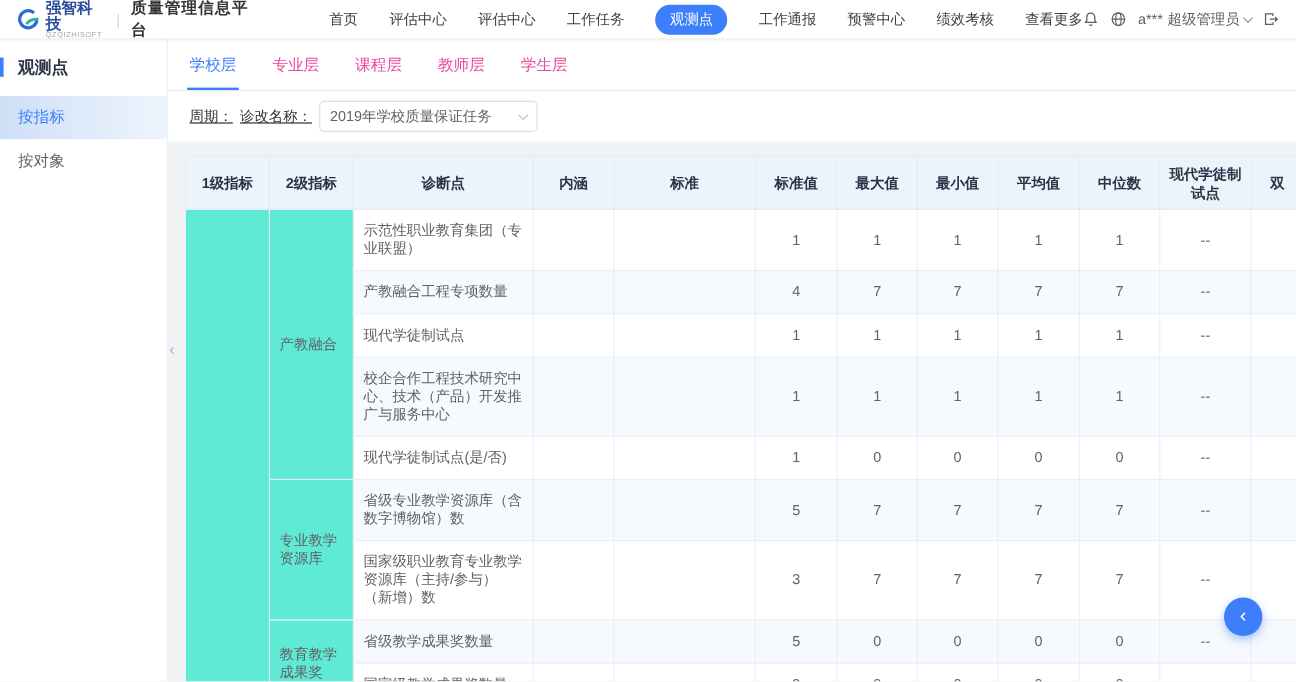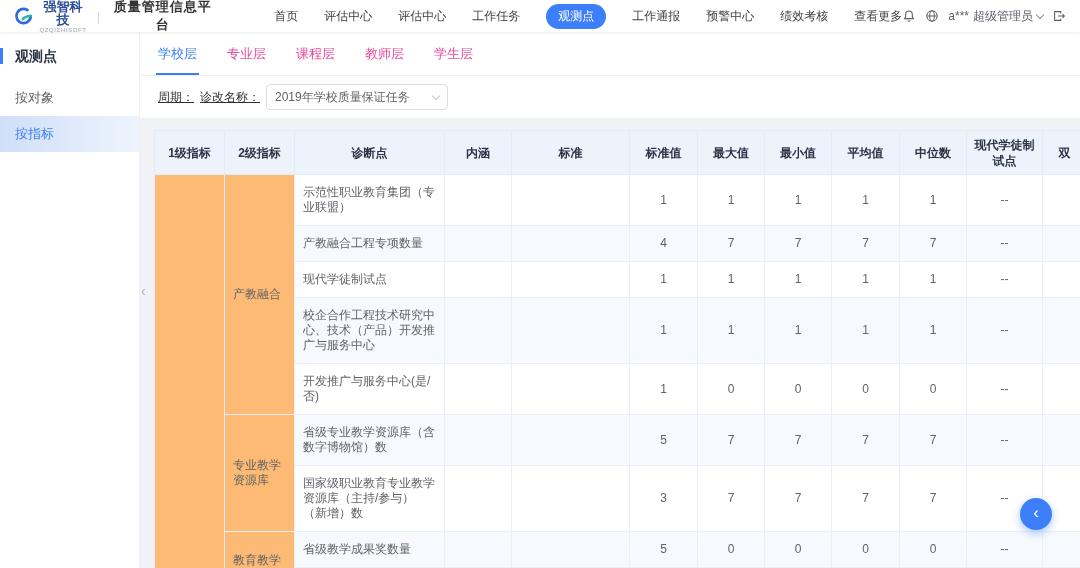--- a/index.html
+++ b/index.html
@@ -1,20 +1,20 @@
 <!DOCTYPE html>
 <html><head>
 <meta charset="utf-8">
 <style>
   *{margin:0;padding:0;box-sizing:border-box;}
   html,body{width:1080px;height:568px;overflow:hidden;background:#f0f2f5;
     font-family:"Liberation Sans","DejaVu Sans",sans-serif;}
   
   .navbar{height:32px;background:#fff;display:flex;align-items:center;padding:0 14px;
-    position:relative;z-index:5;box-shadow:0 1px 3px rgba(0,0,0,.08);text-align:center;}
+    position:relative;z-index:5;box-shadow:0 1px 3px rgba(0,0,0,.08);}
   .brand{display:flex;align-items:center;}
   .brand svg{margin-right:5px;}
   .brand-text{line-height:1;}
   .brand-name{font-size:13px;font-weight:bold;color:#2a4d9b;}
   .brand-sub{font-size:6px;color:#9aa3b0;letter-spacing:.6px;margin-top:1px;}
   .brand-divider{color:#d8d8d8;margin:0 9px;font-size:13px;}
   .platform-title{font-size:13px;color:#333;font-weight:bold;letter-spacing:1px;}
   .nav-items{display:flex;align-items:center;gap:26px;margin-left:58px;font-size:12px;color:#3c3f44;}
   .nav-item{cursor:pointer;white-space:nowrap;}
   .nav-item.active{background:#3d7ffb;color:#fff;padding:4px 12px;border-radius:13px;}
@@ -49,21 +49,21 @@
   .sel .caret{border-color:#c0c4cc;}
   
   .table-card{margin:12px 0 0 14px;background:#fff;overflow:hidden;height:438px;}
   table{border-collapse:collapse;table-layout:fixed;width:932px;font-size:12px;}
   th{background:#edf3fb;color:#2b3346;font-weight:bold;height:44px;padding:4px 6px;
     border:1px solid #e4ebf5;text-align:center;line-height:16px;}
   td{border:1px solid #eaeff7;padding:10px 8px;color:#606266;line-height:15px;vertical-align:middle;}
   td.num{text-align:center;}
   td.point,td.level2{text-align:left;word-break:break-all;}
   tbody tr:nth-child(even){background:#f6f9fd;}
-  td.group{background:#fdba74;}
+  td.group{background:#5eead4;}
   
   .collapse-handle{position:absolute;left:1px;top:252px;color:#aab2c0;font-size:14px;
     cursor:pointer;line-height:14px;}
   .fab{position:absolute;right:28px;bottom:38px;width:32px;height:32px;border-radius:50%;
     background:#3d7ffb;color:#fff;border:none;font-size:17px;line-height:30px;text-align:center;
     box-shadow:0 3px 8px rgba(61,127,251,.45);cursor:pointer;padding-bottom:3px;}
 </style>
 </head>
 <body>
 
@@ -115,22 +115,22 @@
         <path d="M10 5V3H3v10h7v-2"></path>
           <path d="M7 8h7M12 5.8L14.2 8 12 10.2"></path>
       </svg>
     </span>
   </div>
 </header>
 
 <div class="layout">
   <aside class="sidebar">
     <div class="sidebar-title">观测点</div>
+    <div class="sidebar-item active">按指标</div>
     <div class="sidebar-item">按对象</div>
-    <div class="sidebar-item active">按指标</div>
   </aside>
 
   <main class="main">
     <div class="header-band">
       <div class="tabs">
         <span class="tab active">学校层</span>
         <span class="tab">专业层</span>
         <span class="tab">课程层</span>
         <span class="tab">教师层</span>
         <span class="tab">学生层</span>
@@ -224,21 +224,21 @@
               <td class="num"></td>
               <td class="num">1</td>
               <td class="num">1</td>
               <td class="num">1</td>
               <td class="num">1</td>
               <td class="num">1</td>
               <td class="num">--</td>
               <td class="num"></td>
             </tr>
             <tr>
-              <td class="point">开发推广与服务中心(是/否)</td>
+              <td class="point">现代学徒制试点(是/否)</td>
               <td class="num"></td>
               <td class="num"></td>
               <td class="num">1</td>
               <td class="num">0</td>
               <td class="num">0</td>
               <td class="num">0</td>
               <td class="num">0</td>
               <td class="num">--</td>
               <td class="num"></td>
             </tr>

